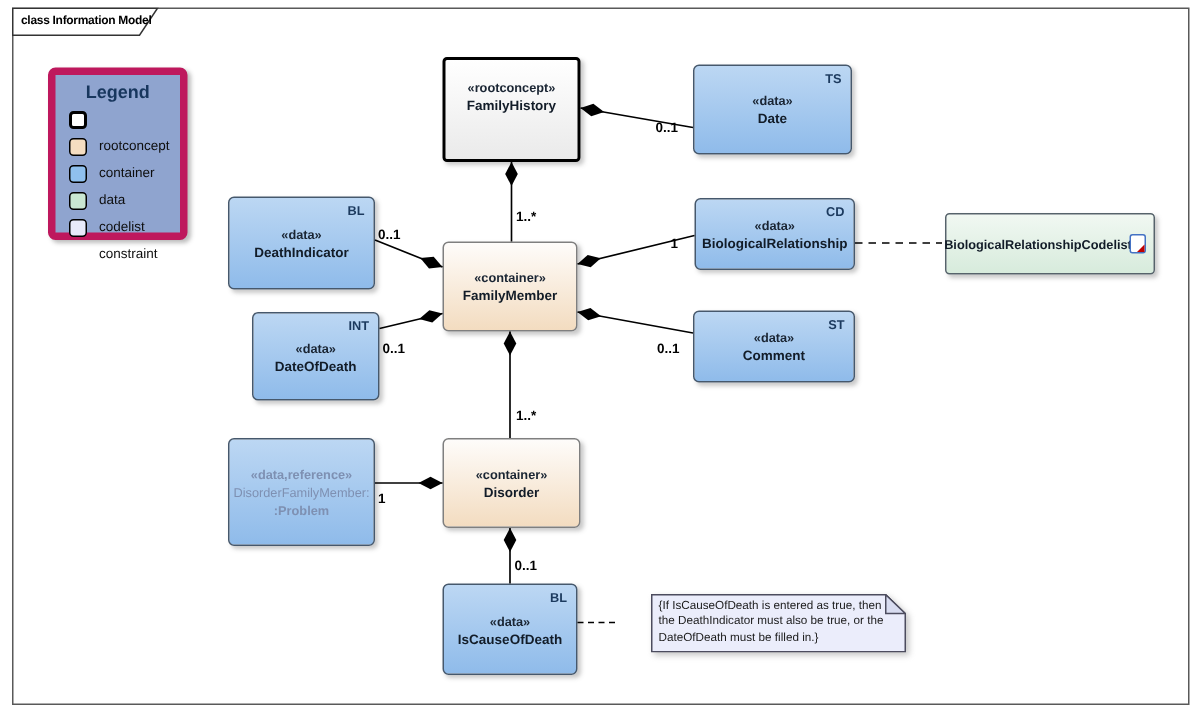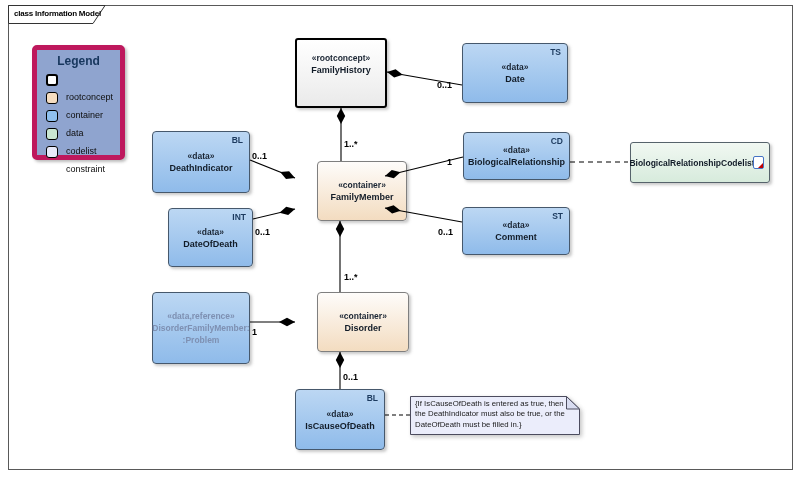--- a/index.html
+++ b/index.html
@@ -19,31 +19,31 @@
   .swatch.thick{border-width:2.4px;}
   .legend-item span.lbl{font-size:9px;color:#0d0d0d;margin-left:8px;margin-top:34px;}
 
   
   .node{position:absolute;box-sizing:border-box;display:flex;flex-direction:column;align-items:center;justify-content:center;
         border-radius:4px;box-shadow:2px 2px 3px rgba(100,100,100,.35);text-align:center;}
   .stereo{font-size:8.5px;font-weight:700;color:#1a2533;line-height:12px;}
   .cname{font-size:9px;font-weight:700;color:#121c28;line-height:12px;}
   .dtype{position:absolute;top:3px;right:6px;font-size:8.5px;font-weight:700;color:#1c3a5e;}
   .data-node{background:linear-gradient(180deg,#bcd7f3 0%,#8fbbea 100%);border:1.3px solid #46586c;}
-  .container-node{background:linear-gradient(180deg,#fefcfa 0%,#f3dcc0 100%);border:1.3px solid #7f7f7f;margin-left:22px;}
+  .container-node{background:linear-gradient(180deg,#fefcfa 0%,#f3dcc0 100%);border:1.3px solid #7f7f7f;}
   .root-node{background:linear-gradient(180deg,#ffffff 0%,#eaeaea 100%);border:2.8px solid #000;border-radius:3px;justify-content:flex-start;padding-top:12px;}
   .codelist-node{background:linear-gradient(180deg,#f1f8f2 0%,#d7ebdc 100%);border:1.3px solid #56636b;border-radius:3px;}
   .muted .stereo,.muted .cname{color:#7e90b2;}
   .codelist-node .cname{font-size:8.5px;padding-right:16px;}
 
   .doc-icon{position:absolute;right:5px;top:50%;margin-top:-7px;width:11px;height:13px;background:#fff;border:1.5px solid #4472c4;border-radius:2px;box-sizing:border-box;}
   .doc-fold{position:absolute;right:0;bottom:0;width:0;height:0;border-left:5px solid transparent;border-bottom:5px solid #c00000;}
 
   
-  .note{position:absolute;left:410px;top:396px;width:206px;height:39px;filter:drop-shadow(2px 2px 2px rgba(110,110,110,.4));}
+  .note{position:absolute;left:434px;top:396px;width:206px;height:39px;filter:drop-shadow(2px 2px 2px rgba(110,110,110,.4));}
   .note-text{position:absolute;left:0;top:0;width:160px;padding:3px 0 0 5px;font-size:7.8px;line-height:10.4px;color:#1a1a1a;text-align:left;}
 
   .links{position:absolute;left:0;top:0;pointer-events:none;}
   .mult{position:absolute;font-size:9px;font-weight:600;color:#000;white-space:nowrap;}
 </style>
 </head>
 <body>
 
 <div class="canvas">
 
@@ -119,21 +119,21 @@
   </div>
 
   <div class="node data-node" style="left:462px;top:207px;width:108px;height:48px">
     <span class="dtype">ST</span>
     <span class="stereo">«data»</span>
     <span class="cname">Comment</span>
   </div>
 
   <div class="node data-node muted" style="left:152px;top:292px;width:98px;height:72px">
     <span class="stereo">«data,reference»</span>
-    <span class="cname" style="font-weight:700;font-size:8.5px">DisorderFamilyMember:</span>
+    <span class="cname" style="font-weight:400;font-size:8.5px">DisorderFamilyMember:</span>
     <span class="cname" style="font-weight:600;font-size:8.5px">:Problem</span>
   </div>
 
   <div class="node container-node" style="left:295px;top:292px;width:92px;height:60px">
     <span class="stereo">«container»</span>
     <span class="cname">Disorder</span>
   </div>
 
   <div class="node data-node" style="left:295px;top:389px;width:90px;height:61px">
     <span class="dtype">BL</span>

